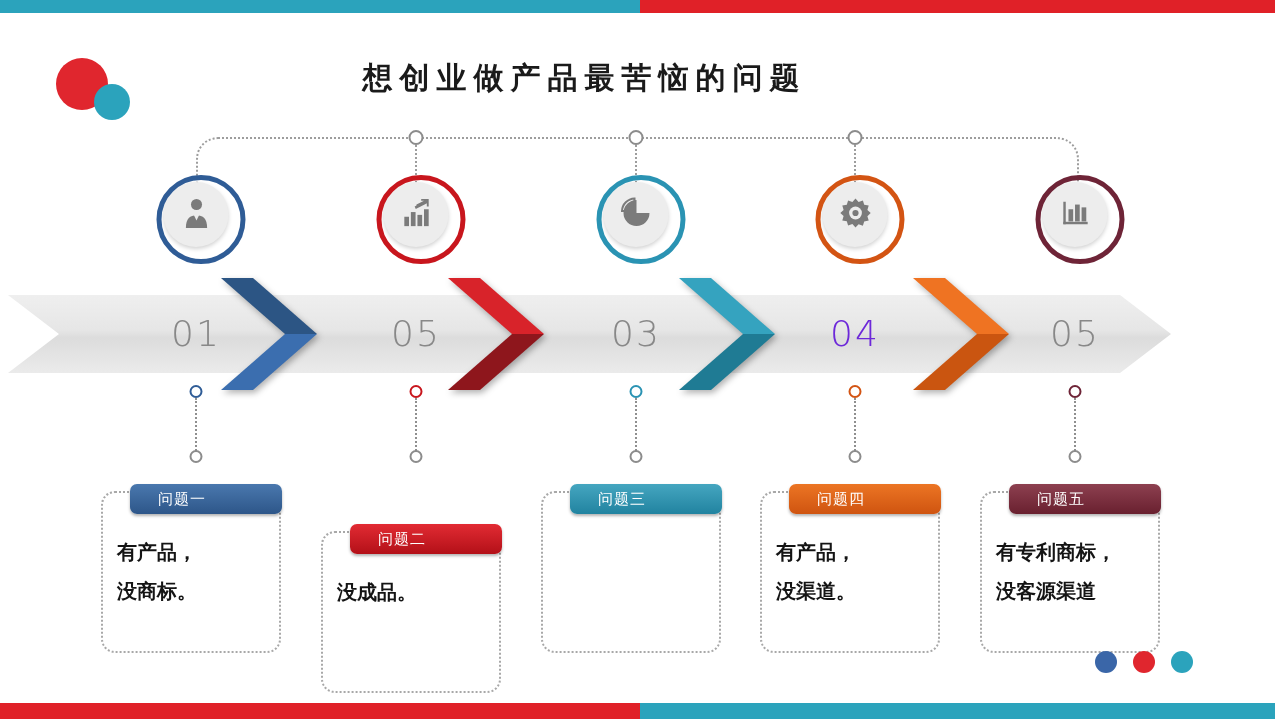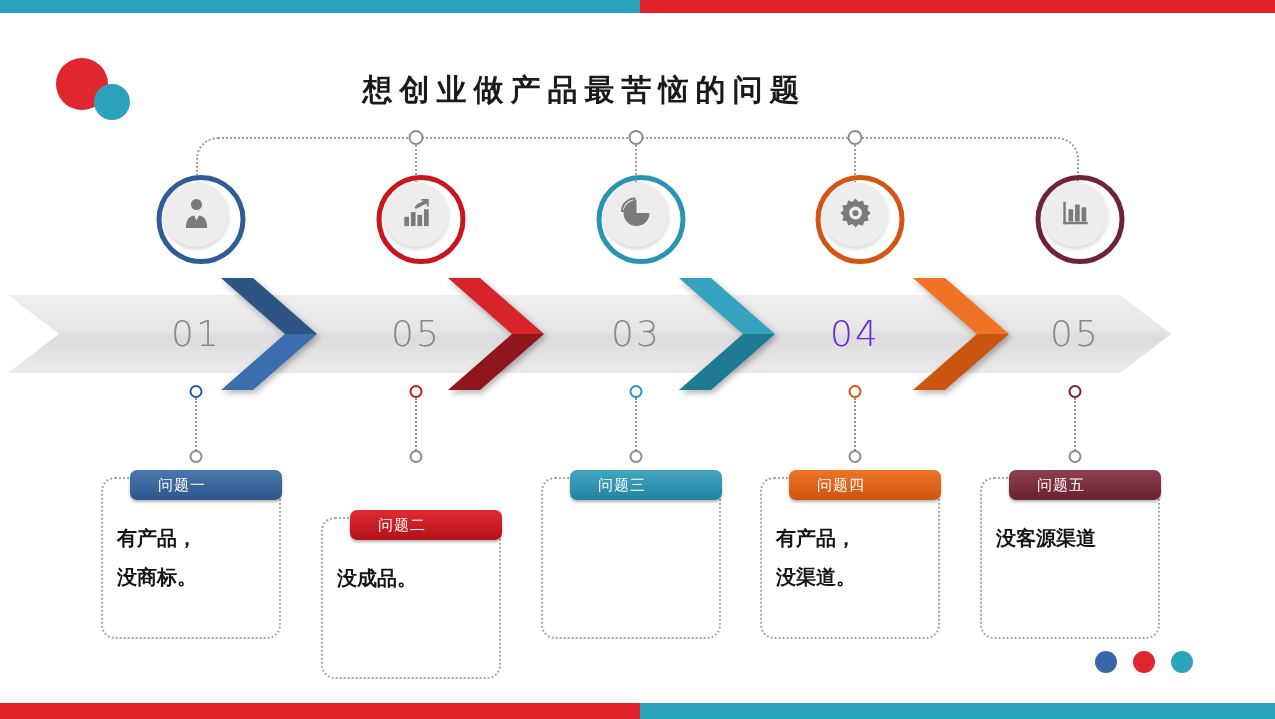--- a/index.html
+++ b/index.html
@@ -25,21 +25,20 @@
   #logo .small{ position: absolute; left: 38px; top: 26px; width: 36px; height: 36px;
                 border-radius: 50%; background: #2ba3bc; }
 
   
   #title {
     position: absolute; left: 0; top: 58px; width: 1169px;
     text-align: center;
     font-size: 30px; font-weight: bold; color: #1a1a1a;
     letter-spacing: 7px;
     font-family: "DejaVu Sans", "Liberation Sans", sans-serif;
-    margin-top: 12px;
   }
 
   
   #rail {
     position: absolute; left: 196px; top: 137px;
     width: 883px; height: 80px;
     border-top: 2px dotted #9d9d9d;
     border-left: 2px dotted #9d9d9d;
     border-right: 2px dotted #9d9d9d;
     border-top-left-radius: 22px;
@@ -107,21 +106,21 @@
     border-left: 2px dotted #8f8f8f; transform: translateX(-1px);
   }
   .dot-bot {
     position: absolute; top: 450px; width: 13px; height: 13px;
     border-radius: 50%; background: #fff; border: 2px solid #8c8c8c;
     transform: translateX(-50%);
   }
 
   
   .card {
-    position: absolute; top: 477px; width: 180px; height: 162px;
+    position: absolute; top: 491px; width: 180px; height: 162px;
     border: 2px dotted #a8a8a8; border-radius: 14px;
     background: #fff; transform: translateX(-50%);
   }
   .card-tag {
     position: absolute; top: -9px; left: 27px;
     width: 152px; height: 30px; border-radius: 7px;
     display: flex; align-items: center;
     padding-left: 28px;
     color: #ffffff; font-size: 15px; letter-spacing: 1px;
     font-family: "DejaVu Sans", "Liberation Sans", sans-serif;
@@ -242,20 +241,21 @@
             <rect x="22.5" y="10" width="5" height="15"></rect>
           </svg></span>
       </div>
       <div class="step-num" style="left: 1075px; color: rgb(136, 136, 136);">05</div>
       <div class="dot-top" style="left: 1075px; color: rgb(110, 36, 55);"></div>
       <div class="dot-line" style="left: 1075px;"></div>
       <div class="dot-bot" style="left: 1075px;"></div>
       <div class="card" style="left: 1070px;">
         <div class="card-tag" style="background: linear-gradient(rgb(141, 64, 80), rgb(105, 32, 47));">问题五</div>
         <div class="card-body">
+          <div>有专利商标，</div>
           <div>没客源渠道</div>
         </div>
       </div>
       <div class="chev" style="left: 277px;">
         <div class="top" style="background: rgb(44, 85, 132);"></div>
         <div class="bot" style="background: rgb(59, 110, 175);"></div>
       </div>
       <div class="chev" style="left: 504px;">
         <div class="top" style="background: rgb(216, 35, 42);"></div>
         <div class="bot" style="background: rgb(142, 22, 28);"></div>

